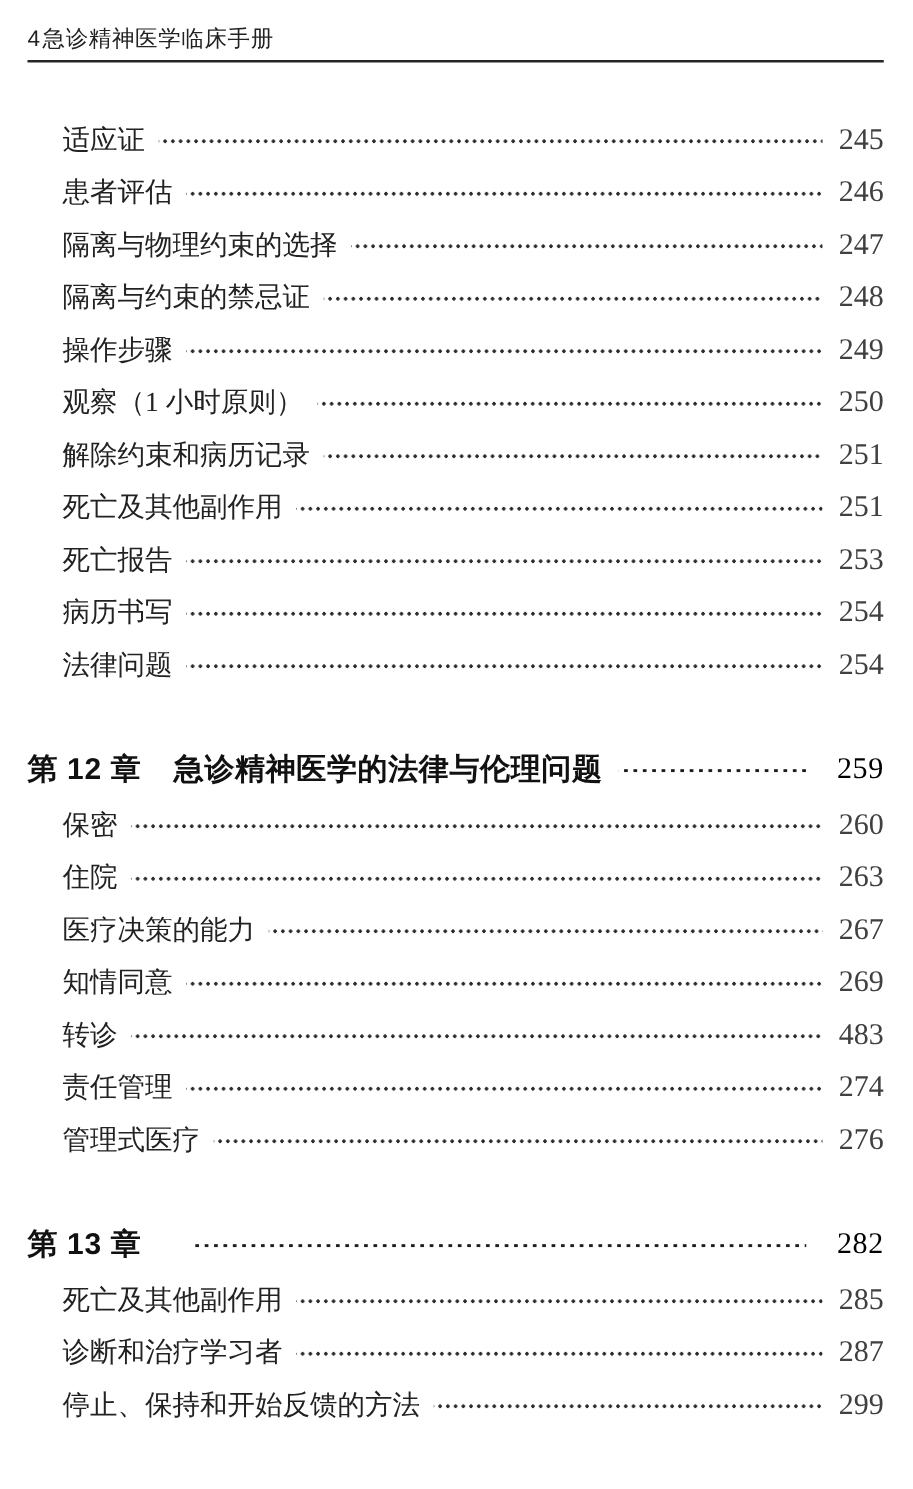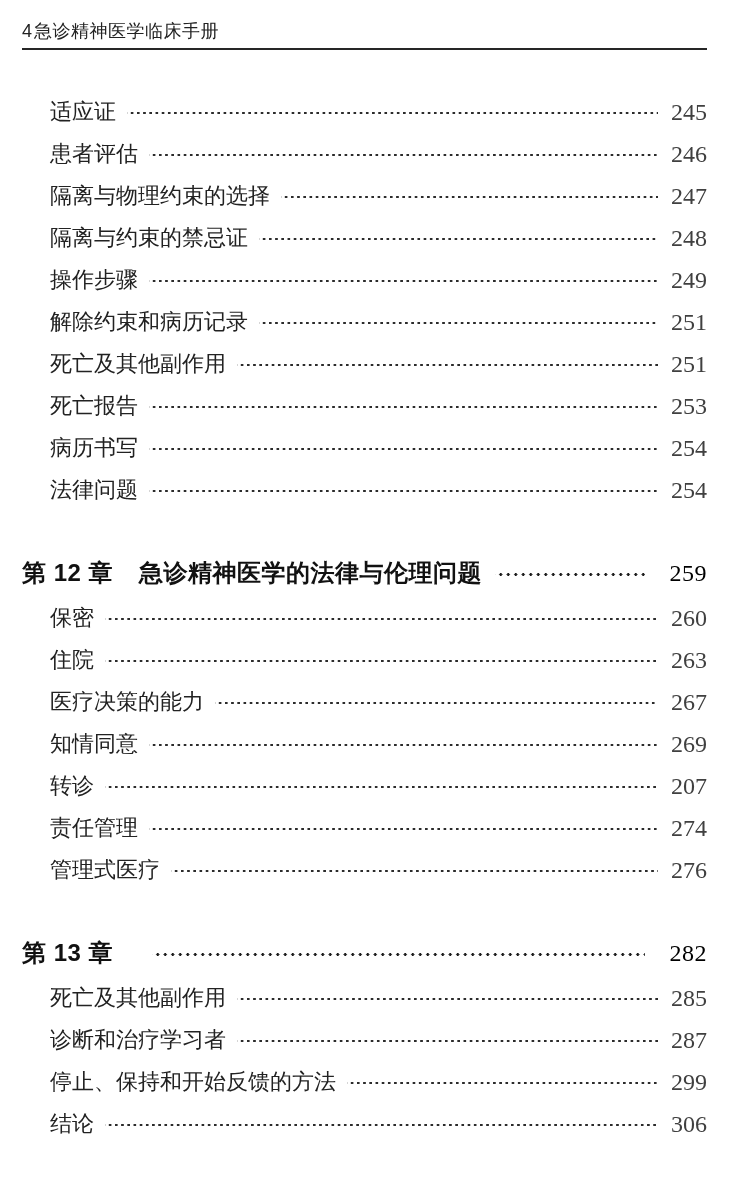--- a/index.html
+++ b/index.html
@@ -121,20 +121,25 @@
         <span class="label">隔离与约束的禁忌证</span>
         <span class="leader"></span>
         <span class="pageno">248</span>
       </div>
       <div class="row entry">
         <span class="label">操作步骤</span>
         <span class="leader"></span>
         <span class="pageno">249</span>
       </div>
       <div class="row entry">
+        <span class="label">观察（1 小时原则）</span>
+        <span class="leader"></span>
+        <span class="pageno">250</span>
+      </div>
+      <div class="row entry">
         <span class="label">解除约束和病历记录</span>
         <span class="leader"></span>
         <span class="pageno">251</span>
       </div>
       <div class="row entry">
         <span class="label">死亡及其他副作用</span>
         <span class="leader"></span>
         <span class="pageno">251</span>
       </div>
       <div class="row entry">
@@ -174,21 +179,21 @@
         <span class="pageno">267</span>
       </div>
       <div class="row entry">
         <span class="label">知情同意</span>
         <span class="leader"></span>
         <span class="pageno">269</span>
       </div>
       <div class="row entry">
         <span class="label">转诊</span>
         <span class="leader"></span>
-        <span class="pageno">207</span>
+        <span class="pageno">483</span>
       </div>
       <div class="row entry">
         <span class="label">责任管理</span>
         <span class="leader"></span>
         <span class="pageno">274</span>
       </div>
       <div class="row entry">
         <span class="label">管理式医疗</span>
         <span class="leader"></span>
         <span class="pageno">276</span>
@@ -206,20 +211,15 @@
       <div class="row entry">
         <span class="label">诊断和治疗学习者</span>
         <span class="leader"></span>
         <span class="pageno">287</span>
       </div>
       <div class="row entry">
         <span class="label">停止、保持和开始反馈的方法</span>
         <span class="leader"></span>
         <span class="pageno">299</span>
       </div>
-      <div class="row entry">
-        <span class="label">结论</span>
-        <span class="leader"></span>
-        <span class="pageno">306</span>
-      </div>
     </div>
 
 </div>
 
 </body></html>

